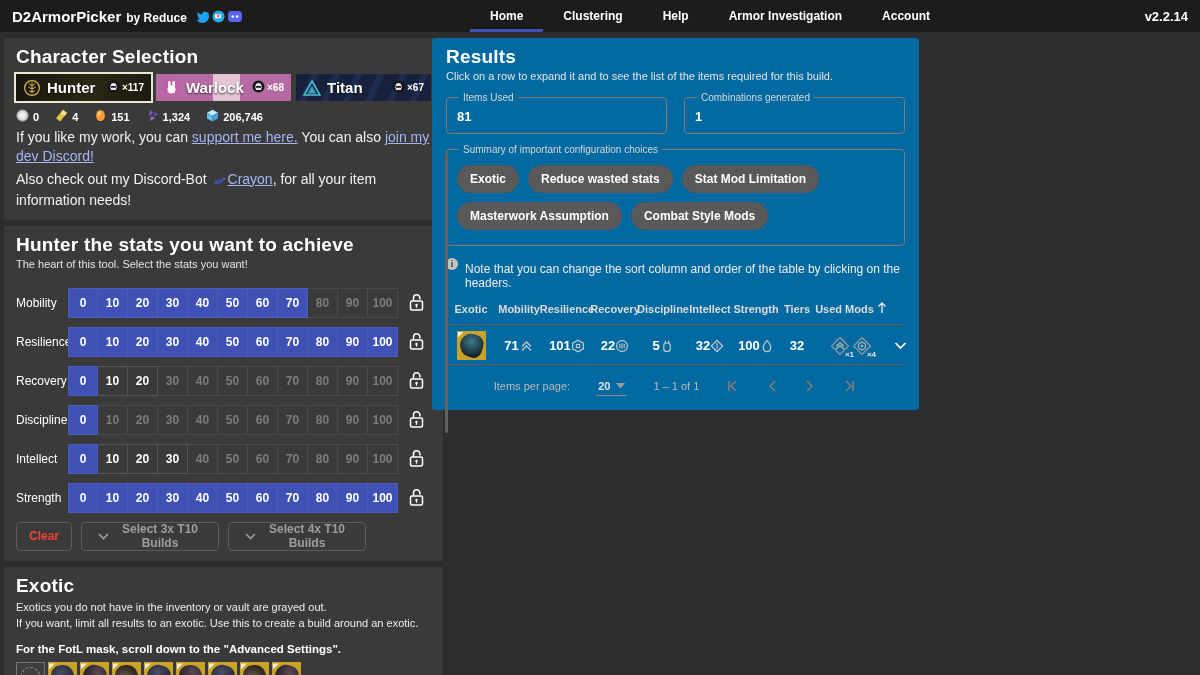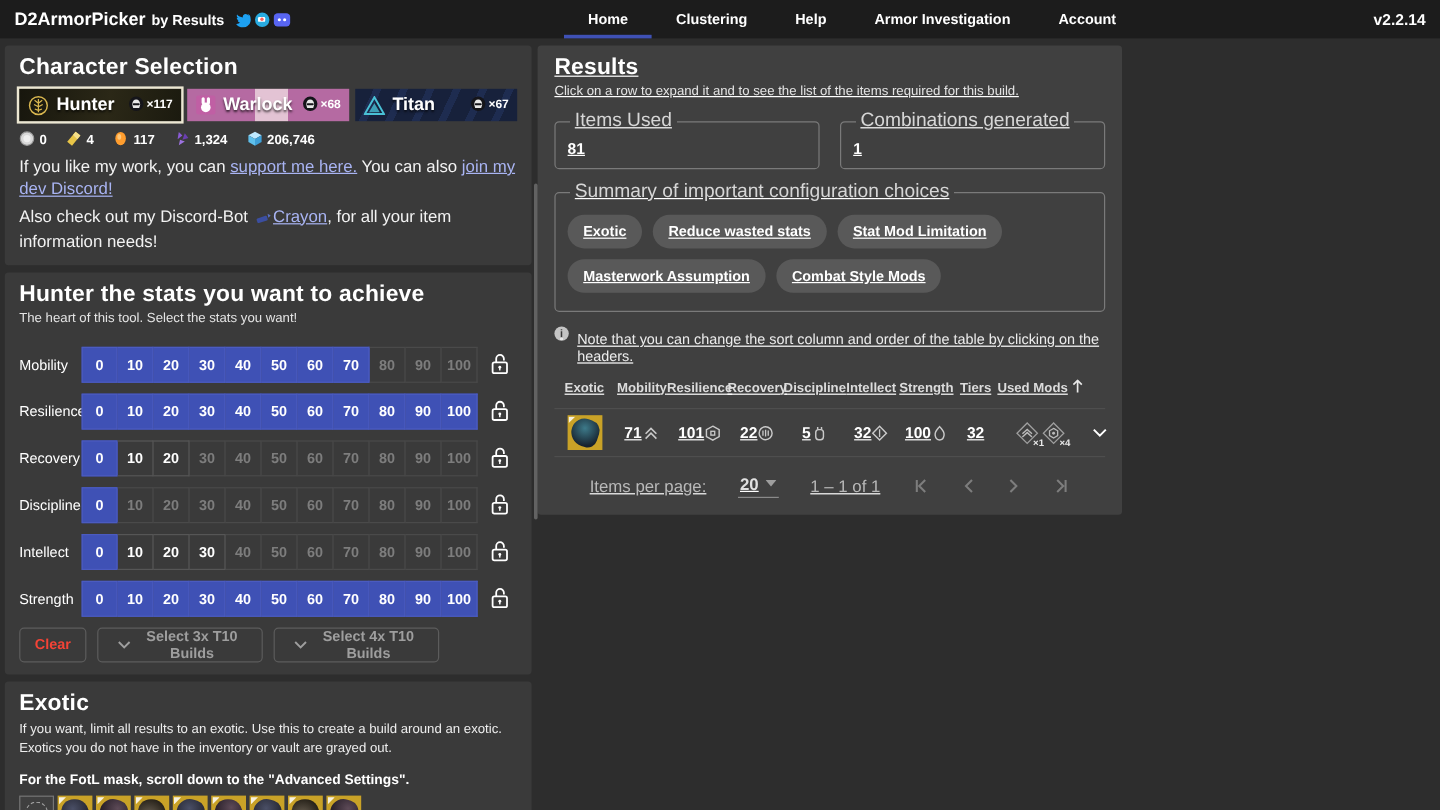--- a/index.html
+++ b/index.html
@@ -70,54 +70,54 @@
   .exo-cell:nth-child(3n) .blob { background:radial-gradient(circle at 60% 30%,#5d4a57,#211a23 75%); }
   .exo-cell:nth-child(4n) .blob { background:radial-gradient(circle at 40% 60%,#6b6154,#262118 75%); }
   .exo-cell::before { content:""; position:absolute; top:1px; left:1px; width:6px; height:6px; background:rgba(255,255,255,.85); clip-path:polygon(0 0,100% 0,0 100%); z-index:2; }
   .exo-cell.unowned { background:#979797; }
   .exo-cell.unowned .blob { background:radial-gradient(circle at 45% 35%,#6e6e6e,#3b3b3b 75%) !important; }
   .exo-cell.none { background:#3f3f3f; border:1px solid #757575; }
   .exo-cell.none::before { display:none; }
   .exo-cell.none .dashed { position:absolute; inset:4px; border:1px dashed #9e9e9e; border-radius:50%; }
 
   
-  .results-card { position:absolute; left:444px; top:0; width:487px; background:#404040; border-radius:3px; padding:8px 14px 12px;text-decoration:underline; }
+  .results-card { position:absolute; left:428px; top:0; width:487px; background:#0369a1; border-radius:3px; padding:8px 14px 12px; }
   .stats-boxes { display:flex; gap:17px; margin-top:10px; }
   fieldset { border:1px solid #7a7a7a; border-radius:4px; padding:6px 10px 9px; }
-  legend { font-size:16px; color:#d6d6d6; padding:0 4px; margin-left:2px;margin-top:24px; }
+  legend { font-size:10px; color:#d6d6d6; padding:0 4px; margin-left:2px;margin-top:24px; }
   .stats-boxes fieldset { flex:1; }
   .box-value { font-size:13px; font-weight:bold; }
   .summary-box { margin-top:10px; }
   .chips { display:flex; flex-wrap:wrap; gap:9px; padding:4px 0 6px; }
   .chip { background:#595959; border-radius:16px; padding:7px 13px; font-size:12px; font-weight:bold; cursor:pointer; }
   .note-row { display:flex; gap:7px; margin:16px 0 2px; font-size:12px; color:#ececec; }
   .info-icon { width:12px; height:12px; border-radius:50%; background:#c4c4c4; color:#3a3a3a; font-size:9px; font-weight:bold; display:flex; align-items:center; justify-content:center; flex:none; margin-top:-4px; }
   .res-grid { display:grid; grid-template-columns:50px 46px 50px 46px 50px 44px 48px 34px 74px 25px; align-items:center; }
   .res-header { font-size:11px; font-weight:bold; color:#dcdcdc; padding:10px 0 9px; cursor:pointer; }
   .res-header > div { display:flex; justify-content:center; align-items:center; gap:3px; }
   .res-row { border-top:1px solid #4e4e4e; border-bottom:1px solid #4e4e4e; padding:5px 0; cursor:pointer; }
   .res-row > div { display:flex; justify-content:center; align-items:center; gap:0; font-size:13px; font-weight:bold; }
   .row-exo { width:29px; height:29px; }
   .mods-cell { gap:2px !important; }
   .mod-icon { position:relative; display:flex; }
   .mod-count { position:absolute; bottom:-3px; right:-4px; font-size:8px; font-weight:bold; color:#e8e8e8; }
-  .paginator { display:flex; align-items:center; justify-content:center; gap:26px; padding:14px 0 2px; font-size:14px; color:#b9b9b9; }
+  .paginator { display:flex; align-items:flex-start; justify-content:center; gap:26px; padding:14px 0 2px; font-size:11px; color:#b9b9b9; }
   .page-size { display:flex; align-items:center; gap:6px; border-bottom:1px solid #8a8a8a; padding:0 2px 3px; cursor:pointer; color:#e0e0e0; font-weight:bold; }
   .pag-nav { display:flex; gap:28px; }
   .pag-btn { display:flex; cursor:default; }
 
   .scroll-thumb { position:absolute; left:441px; top:115px; width:3px; height:280px; background:#626262; border-radius:2px; cursor:pointer; }
 </style>
 </head>
 <body>
 
 <div class="navbar">
   <div class="brand-wrap">
     <span class="brand">D2ArmorPicker</span>
-    <span class="brand-suffix">by Results</span>
+    <span class="brand-suffix">by Reduce</span>
     <span class="brand-icons" id="brand-icons">
         <span>
           <svg width="13" height="13" viewBox="0 0 13 13">
             <path d="M12 2.6c-.4.2-.9.4-1.3.4.5-.3.8-.8 1-1.3-.5.3-1 .5-1.5.6A2.3 2.3 0 0 0 6.3 4v.5C4.4 4.4 2.7 3.5 1.6 2.1c-.6 1-.3 2.3.7 3-.4 0-.7-.1-1-.3 0 1.1.8 2.1 1.8 2.3-.3.1-.7.1-1 .1.3.9 1.1 1.6 2.1 1.6A4.7 4.7 0 0 1 .7 9.9 6.6 6.6 0 0 0 12 2.6z" fill="#1da1f2"></path>
           </svg>
         </span>
         <span>
           <svg width="13" height="13" viewBox="0 0 13 13">
             <circle cx="6.5" cy="6.5" r="6" fill="#29abe0"></circle>
             <rect x="3" y="4.2" width="6" height="4" rx="1" fill="#fff"></rect>
@@ -217,21 +217,21 @@
                 <polygon points="8,0.8 12,4 5,12.4 1,9.2" fill="#e8c547"></polygon>
                 <polygon points="8,0.8 12,4 9.5,7 5.8,3.6" fill="#f6e08a"></polygon>
               </svg></span>
             <span>4</span>
           </span>
           <span class="cur">
             <span><svg width="13" height="13" viewBox="0 0 13 13">
                 <ellipse cx="6.5" cy="6.5" rx="4.4" ry="5.6" fill="#ff9d2e"></ellipse>
                 <ellipse cx="5.4" cy="5" rx="1.6" ry="2.4" fill="#ffc87a"></ellipse>
               </svg></span>
-            <span>117</span>
+            <span>151</span>
           </span>
           <span class="cur">
             <span><svg width="13" height="13" viewBox="0 0 13 13">
                 <polygon points="4,1 7,4 3,7" fill="#8a5bd6"></polygon>
                 <polygon points="9,2 12,6 7,7.5" fill="#6a3fb0"></polygon>
                 <polygon points="5,7.5 9,9 4,12" fill="#9d72e0"></polygon>
               </svg></span>
             <span>1,324</span>
           </span>
           <span class="cur">
@@ -416,22 +416,22 @@
                 <path d="M1 1 L5.5 5.5 L10 1" stroke="#9e9e9e" stroke-width="1.6" fill="none"></path>
               </svg></span>
           <span>Select 4x T10 Builds</span>
         </button>
       </div>
     </div>
 
     <div class="card" style="min-height:190px;">
       <div class="card-title">Exotic</div>
       <div class="exotic-desc">
+        <div>Exotics you do not have in the inventory or vault are grayed out.</div>
         <div>If you want, limit all results to an exotic. Use this to create a build around an exotic.</div>
-        <div>Exotics you do not have in the inventory or vault are grayed out.</div>
       </div>
       <div class="fotl">For the FotL mask, scroll down to the "Advanced Settings".</div>
       <div class="exotic-grid" id="exotic-grid">
           <div class="exo-row">
             <div class="exo-cell none">
               <span class="dashed"></span>
             </div>
             <div class="exo-cell owned">
               <span class="blob"></span>
             </div>

